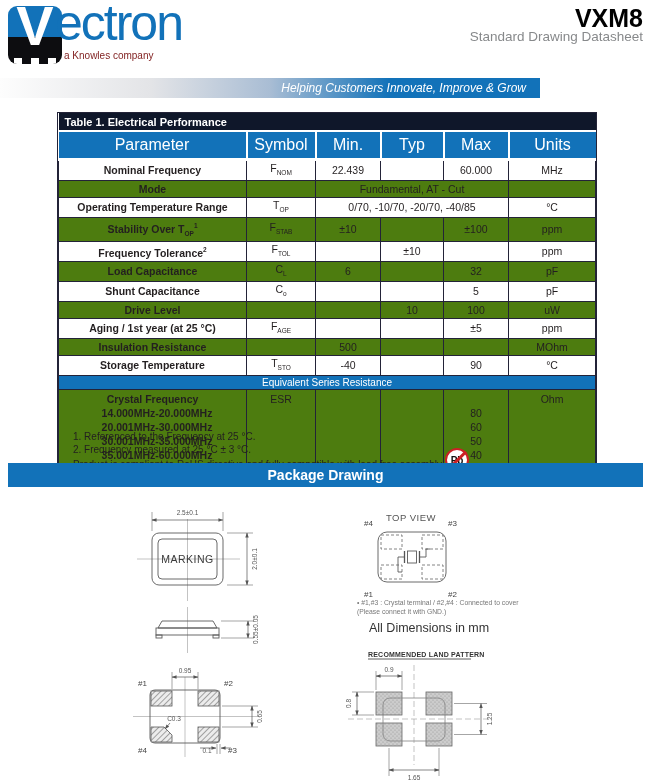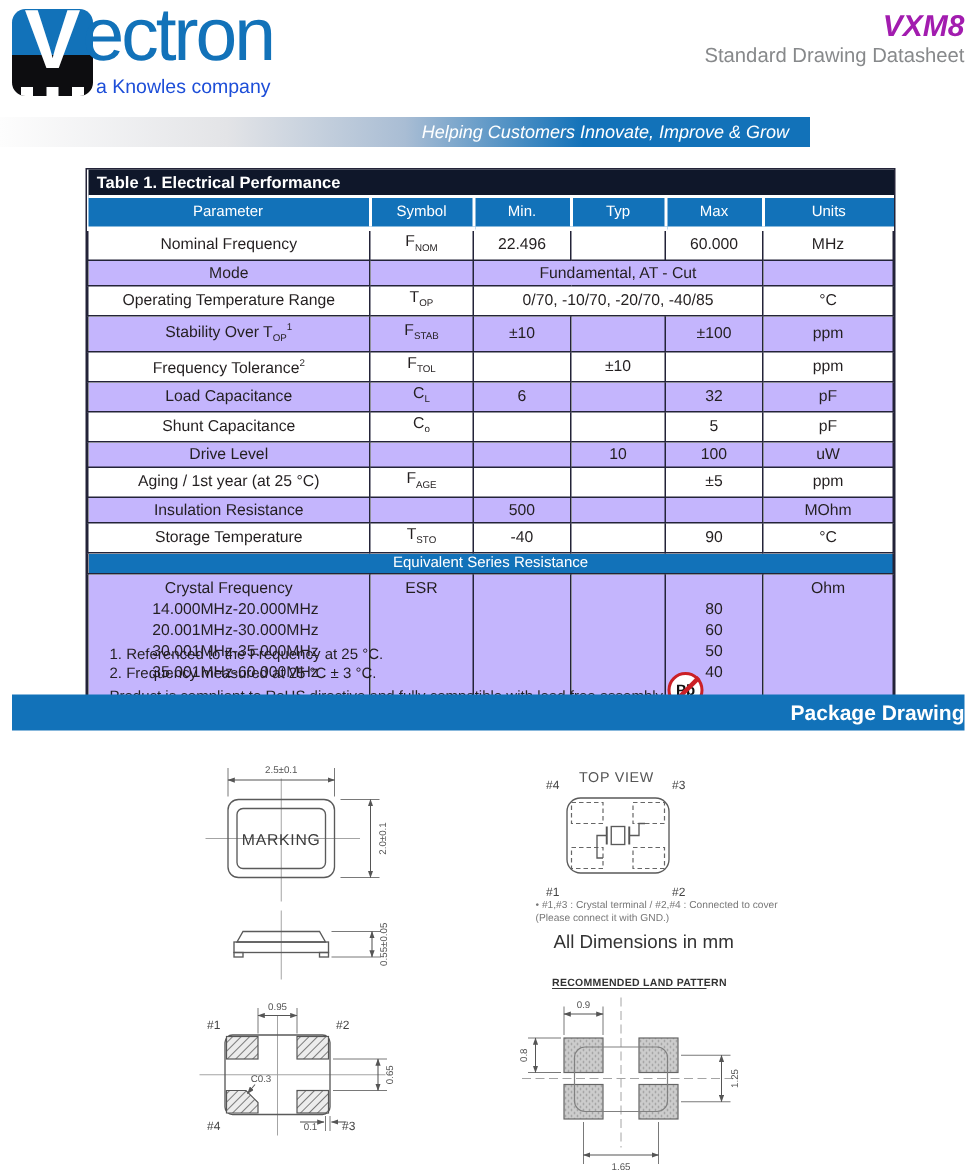--- a/index.html
+++ b/index.html
@@ -7,60 +7,60 @@
         font-family:"Liberation Sans",sans-serif;color:#231f20;}
 
   
   .logo{position:absolute;left:8px;top:6px;width:180px;height:66px;}
   .logo-icon{position:absolute;left:0;top:0;width:54px;height:58px;border-radius:9px;overflow:hidden;
              background:linear-gradient(180deg,#1272b9 0 53%,#0d0d10 53% 100%);}
   .logo-v{position:absolute;left:0;top:-10px;width:54px;text-align:center;font-size:56px;font-weight:bold;
           color:#fff;line-height:60px;}
   .logo-notch{position:absolute;bottom:0;width:8px;height:6px;background:#fff;}
   .logo-text{position:absolute;left:47px;top:-12px;font-size:50px;color:#1272b9;letter-spacing:-2px;}
-  .logo-tagline{position:absolute;left:56px;top:44px;font-size:13px;color:#1d4ed8;}
+  .logo-tagline{position:absolute;left:56px;top:44px;font-size:10px;color:#7f1d1d;}
   .hdr-right{position:absolute;right:8px;top:8px;text-align:right;}
-  .hdr-product{font-size:20px;font-weight:bold;color:#a21caf;line-height:21px;font-style:italic;}
+  .hdr-product{font-size:25px;font-weight:bold;color:#000000;line-height:21px;}
   .hdr-sub{font-size:13.5px;color:#87898b;line-height:16px;}
 
   .tag-banner{position:absolute;left:0;top:78px;width:540px;height:20px;
       background:linear-gradient(90deg,#fdfdfd 0%,#e3e4e7 28%,#a9bdd4 50%,#1272b9 72%,#1272b9 100%);}
   .tag-banner span{display:block;text-align:right;padding-right:14px;font-size:12px;font-style:italic;
       color:#fff;line-height:20px;}
 
   
   .tbl-wrap{position:absolute;left:57px;top:112px;border:1px solid #232338;}
   table{border-collapse:collapse;table-layout:fixed;width:537px;font-size:10.5px;color:#231f20;}
   tr.title td{background:#0f172a;color:#fff;font-weight:bold;font-size:11px;text-align:left;
       padding:3px 6px 2px 6px;border-bottom:2px solid #fff;}
-  tr.head td{background:#1272b9;color:#fff;text-align:center;font-size:10px;padding:4px 2px;
+  tr.head td{background:#1272b9;color:#fff;text-align:center;font-size:16px;padding:4px 2px;
       border-left:2px solid #fff;border-bottom:3px solid #fff;}
   tr.head td:first-child{border-left:none;}
   tbody.data td{border:1px solid #232338;height:16px;line-height:15px;padding:0 3px;text-align:center;
       overflow:hidden;white-space:nowrap;}
-  tbody.data tr.shade td{background:#c4b5fd;}
-  td.c-param{text-align:left;padding-left:6px;}
+  tbody.data tr.shade td{background:#4d7c0f;}
+  td.c-param{text-align:left;padding-left:6px;font-weight:bold;}
   tr.esr-banner td{background:#1272b9;color:#fff;text-align:center;font-size:10px;height:13px;
       line-height:13px;}
   tr.esr td{vertical-align:top;padding-top:2px;padding-bottom:12px;}
   .line{height:14px;line-height:14px;}
   .indent{padding-left:9px;}
   sub{font-size:6.5px;} sup{font-size:6.5px;}
 
   
   .footnotes{position:absolute;left:73px;top:430px;font-size:10px;line-height:13px;color:#231f20;}
   .fn-row{display:flex;align-items:center;}
   .pb{position:relative;display:inline-flex;width:20px;height:20px;border:2.5px solid #cb2026;
       border-radius:50%;align-items:center;justify-content:center;margin-left:1px;margin-top:-8px;
       font-size:10px;font-weight:bold;color:#111;background:#fff;}
   .pb::after{content:"";position:absolute;left:8.5px;top:-2px;width:2.5px;height:24px;background:#cb2026;
       transform:rotate(45deg);}
 
   .pkg-banner{position:absolute;left:8px;top:463px;width:635px;height:24px;background:#1272b9;
-      color:#fff;font-weight:bold;font-size:14px;text-align:right;line-height:24px;}
+      color:#fff;font-weight:bold;font-size:14px;text-align:center;line-height:24px;}
 
   
   .drawings{position:absolute;left:0;top:495px;}
   svg text{font-family:"Liberation Sans",sans-serif;}
   .thin{stroke:#5a5a5a;stroke-width:0.9;fill:none;}
   .cl{stroke:#9a9a9a;stroke-width:0.6;}
   .cld{stroke:#9a9a9a;stroke-width:0.6;stroke-dasharray:6,3;}
   .ext{stroke:#6a6a6a;stroke-width:0.6;}
   .diml{stroke:#555;stroke-width:0.7;}
   .dim{font-size:6.5px;fill:#555;}
@@ -113,21 +113,21 @@
           <td>Min.</td>
           <td>Typ</td>
           <td>Max</td>
           <td>Units</td>
         </tr>
       </thead>
       <tbody class="data">
           <tr>
             <td class="c-param">Nominal Frequency</td>
             <td class="c-sym">F<sub>NOM</sub></td>
-            <td class="c-val">22.496</td>
+            <td class="c-val">22.439</td>
             <td class="c-val"></td>
             <td class="c-val">60.000</td>
             <td class="c-units">MHz</td>
           </tr>
           <tr class="shade">
             <td class="c-param">Mode</td>
             <td class="c-sym"></td>
             <td class="c-span" colspan="3">Fundamental, AT - Cut</td>
             <td class="c-units"></td>
           </tr>

